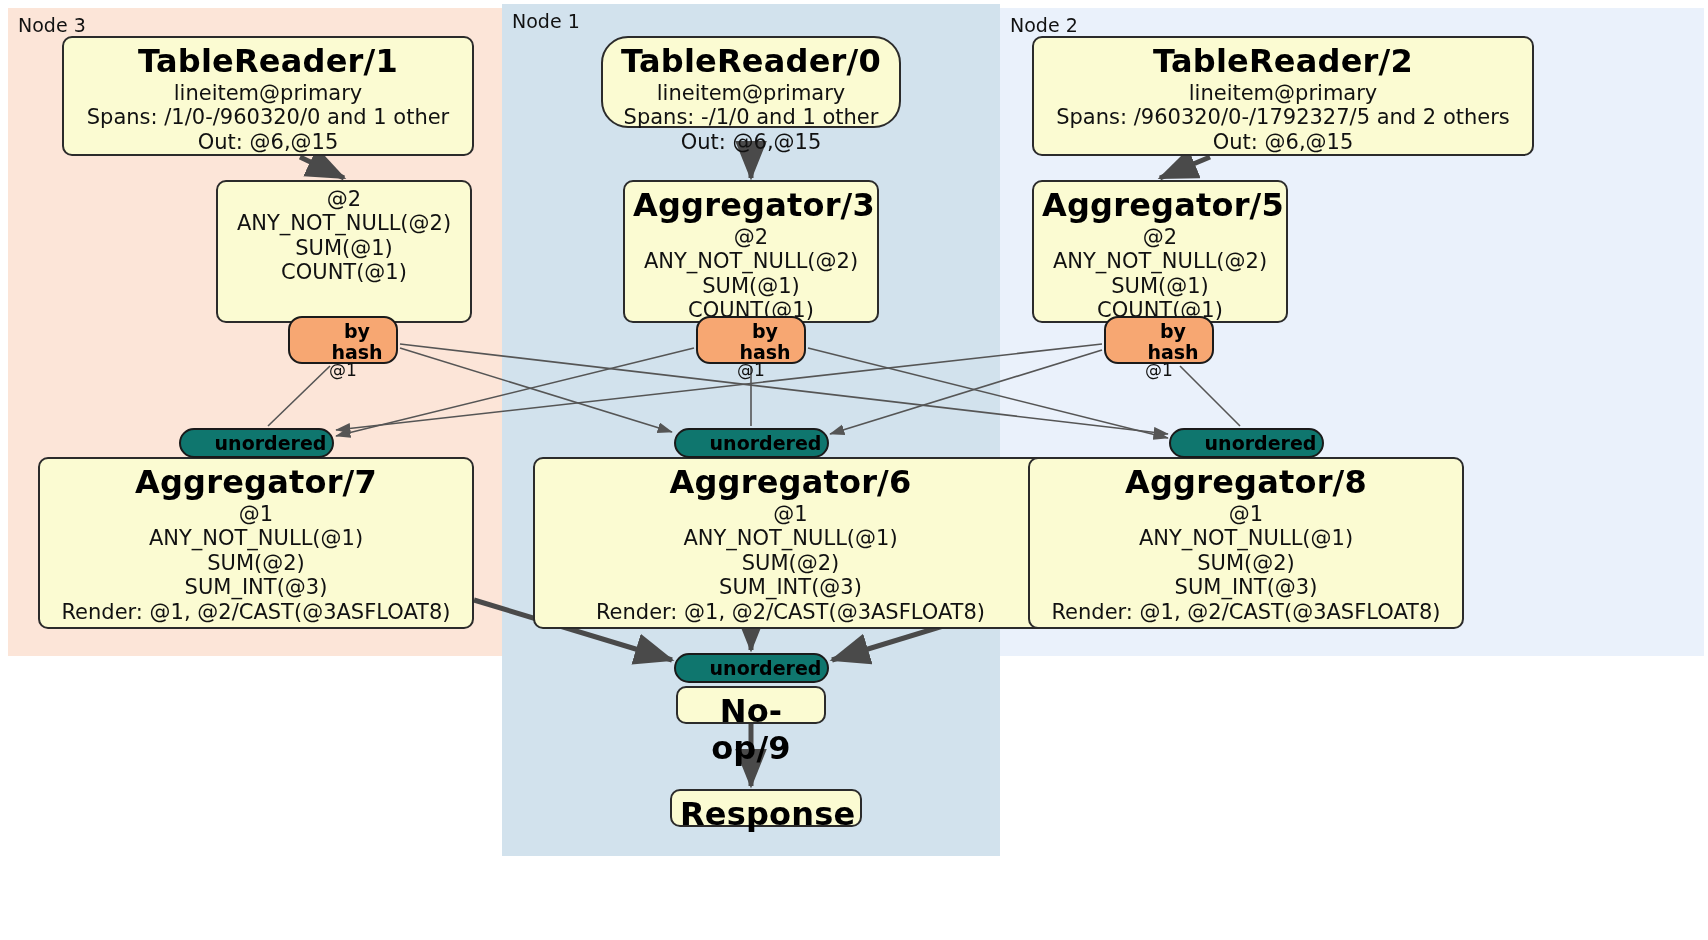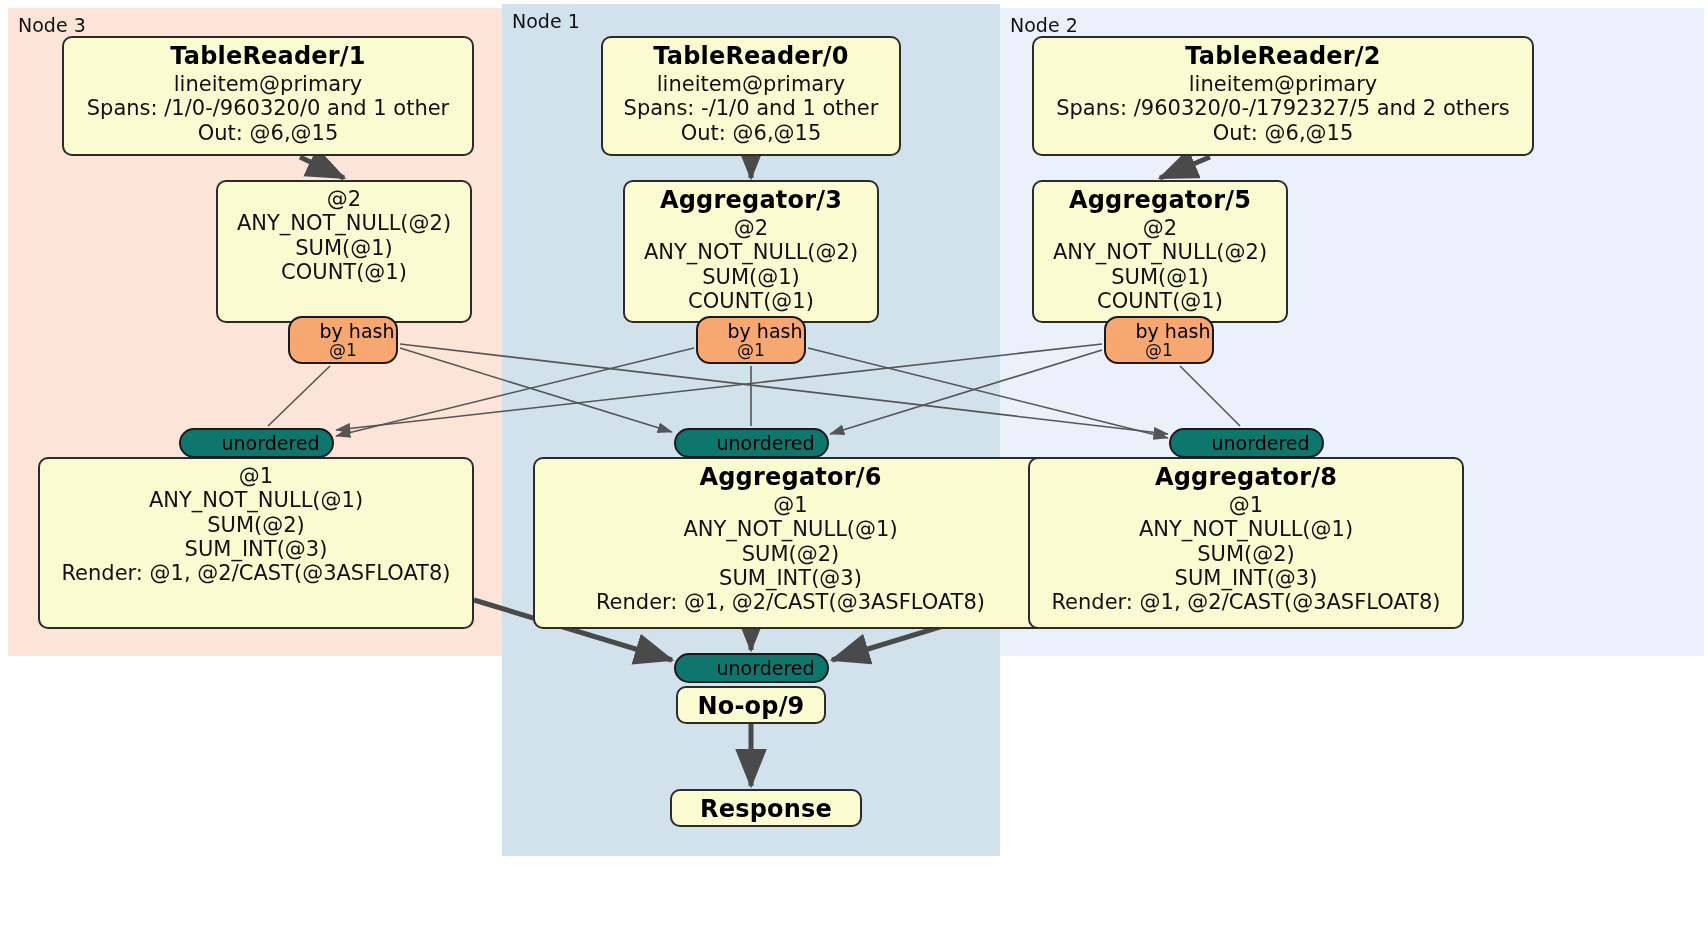--- a/index.html
+++ b/index.html
@@ -30,21 +30,21 @@
     box-sizing: border-box;
     background: #fbfbd2;
     border: 2px solid #2b2b2b;
     border-radius: 10px;
     text-align: center;
     padding: 5px 8px 6px 8px;
     line-height: 1.16;
     z-index: 5;
   }
   .node-title {
-    font-size: 24px;
+    font-size: 32px;
     font-weight: bold;
     color: #000;
     letter-spacing: 0.2px;
     display: block;
     margin-bottom: 1px;
   }
   .node-line {
     font-size: 21px;
     color: #111;
     display: block;
@@ -64,21 +64,21 @@
   .badge.hash {
     background: #f7a772;
     border-radius: 14px;
   }
   .badge.unordered {
     background: #0f766e;
     border-radius: 18px;
   }
   .badge-main {
     font-size: 19px;
-    font-weight: normal;
+    font-weight: bold;
     color: #000;
     display: block;
     padding-left: 28px;
   }
   .badge-sub {
     font-size: 17px;
     color: #111;
     display: block;
     margin-top: -1px;
   }
@@ -130,21 +130,21 @@
       <div class="panel" style="left: 1000px; top: 8px; width: 704px; height: 648px; background: rgb(234, 241, 251); z-index: 0;"></div>
       <div class="panel-label" style="left: 1010px; top: 14px; z-index: 4;">Node 2</div>
     </div>
   <div id="box-layer">
       <div class="node-box" style="left: 62px; top: 36px; width: 412px; height: 120px;">
         <span class="node-title">TableReader/1</span>
         <span class="node-line">lineitem@primary</span>
         <span class="node-line">Spans: /1/0-/960320/0 and 1 other</span>
         <span class="node-line">Out: @6,@15</span>
       </div>
-      <div class="node-box" style="left: 601px; top: 36px; width: 300px; height: 120px;">
+      <div class="node-box" style="left: 601px; top: 36px; width: 300px; height: 92px; border-radius: 27px;">
         <span class="node-title">TableReader/0</span>
         <span class="node-line">lineitem@primary</span>
         <span class="node-line">Spans: -/1/0 and 1 other</span>
         <span class="node-line">Out: @6,@15</span>
       </div>
       <div class="node-box" style="left: 1032px; top: 36px; width: 502px; height: 120px;">
         <span class="node-title">TableReader/2</span>
         <span class="node-line">lineitem@primary</span>
         <span class="node-line">Spans: /960320/0-/1792327/5 and 2 others</span>
         <span class="node-line">Out: @6,@15</span>
@@ -163,20 +163,21 @@
         <span class="node-line">COUNT(@1)</span>
       </div>
       <div class="node-box" style="left: 1032px; top: 180px; width: 256px; height: 143px;">
         <span class="node-title">Aggregator/5</span>
         <span class="node-line">@2</span>
         <span class="node-line">ANY_NOT_NULL(@2)</span>
         <span class="node-line">SUM(@1)</span>
         <span class="node-line">COUNT(@1)</span>
       </div>
       <div class="node-box" style="left: 38px; top: 457px; width: 436px; height: 172px;">
+        <span class="node-title">Aggregator/7</span>
         <span class="node-line">@1</span>
         <span class="node-line">ANY_NOT_NULL(@1)</span>
         <span class="node-line">SUM(@2)</span>
         <span class="node-line">SUM_INT(@3)</span>
         <span class="node-line">Render: @1, @2/CAST(@3ASFLOAT8)</span>
       </div>
       <div class="node-box" style="left: 533px; top: 457px; width: 515px; height: 172px;">
         <span class="node-title">Aggregator/6</span>
         <span class="node-line">@1</span>
         <span class="node-line">ANY_NOT_NULL(@1)</span>

